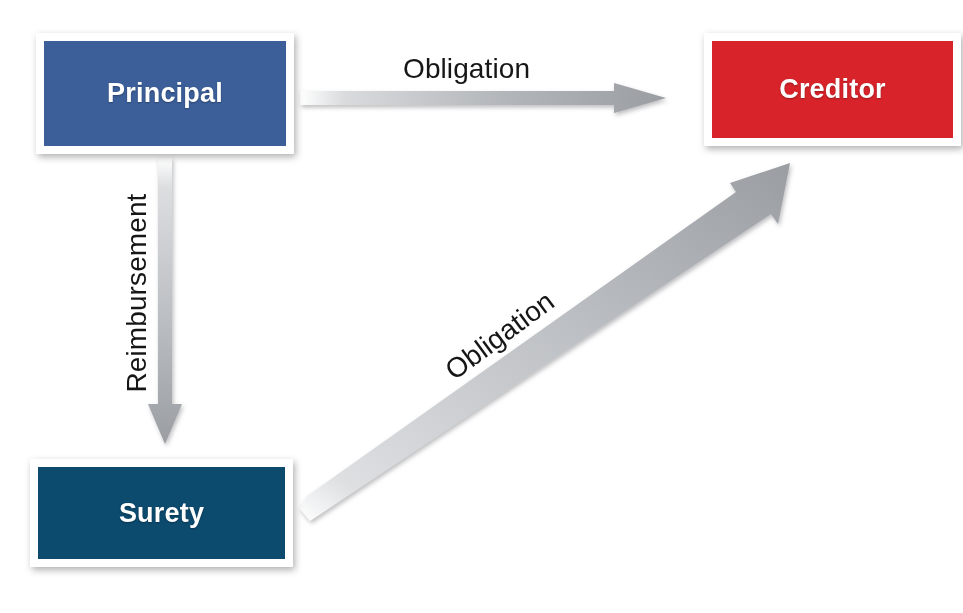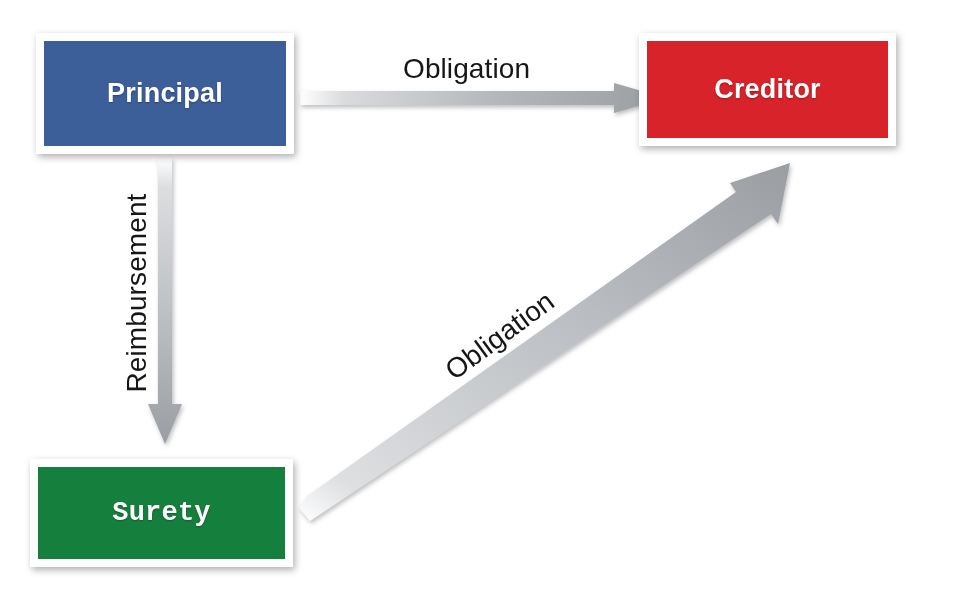--- a/index.html
+++ b/index.html
@@ -43,24 +43,24 @@
     color: #ffffff;
     font-weight: bold;
     font-size: 27px;
     line-height: 1.22;
     letter-spacing: 0.2px;
     text-shadow: 0 1px 2px rgba(0,0,0,0.30);
     white-space: nowrap;
   }
   #node-principal { left: 36px; top: 33px; width: 258px; height: 121px; }
   #node-principal .fill { background: #3c5f9a; }
-  #node-creditor  { left: 639px; top: 33px; width: 257px; height: 113px; }
+  #node-creditor  { left: 704px; top: 33px; width: 257px; height: 113px; }
   #node-creditor .fill { background: #d8232a; }
   #node-surety    { left: 30px; top: 459px; width: 263px; height: 108px; }
-  #node-surety .fill { background: #15803d; font-family: Liberation Mono, monospace; }
+  #node-surety .fill { background: #0c4a6e; }
 
   .edge-label {
     position: absolute;
     color: #161616;
     font-size: 28px;
     font-weight: normal;
     white-space: nowrap;
     letter-spacing: 0.1px;
   }
   #label-obligation-top {

